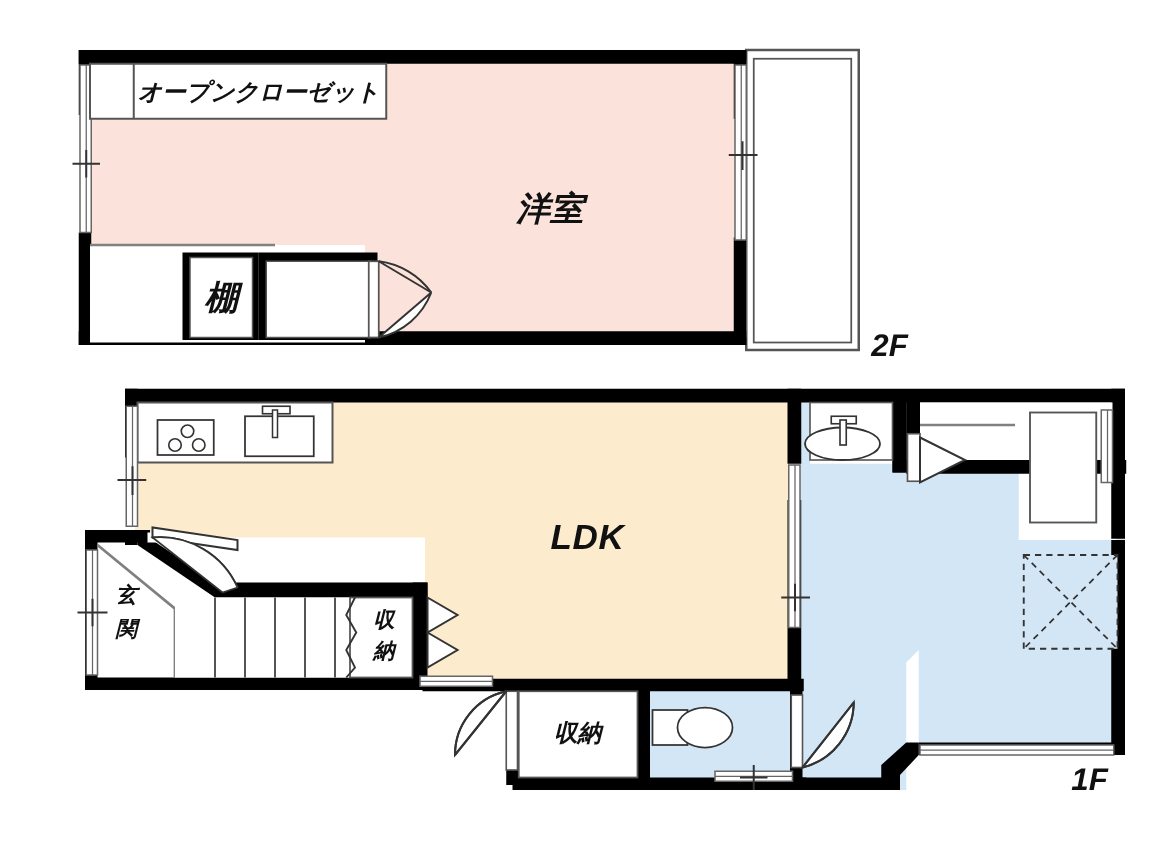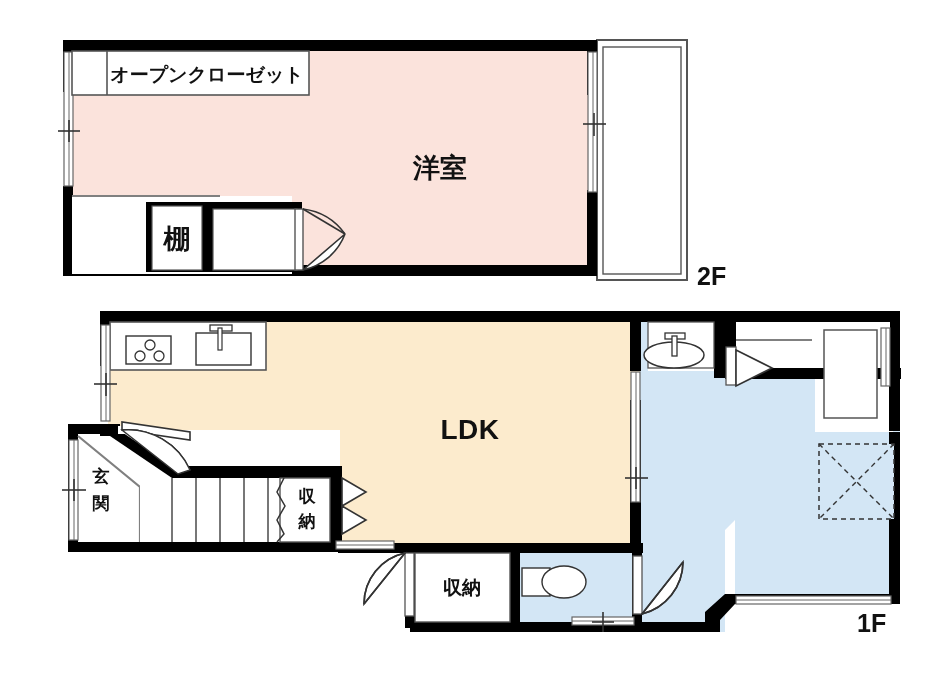--- a/index.html
+++ b/index.html
@@ -12,20 +12,21 @@
     height: 684px;
     font-family: "Liberation Sans", sans-serif;
     position: relative;
     overflow: hidden;
   }
   #plan-root {
     position: absolute;
     left: 0; top: 0;
     width: 935px;
     height: 684px;
+    font-style: italic;
   }
   svg.floorplan {
     display: block;
     width: 935px;
     height: 684px;
   }
   .jp-label {
     font-family: "DejaVu Sans", "Liberation Sans", sans-serif;
     font-size: 27px;
     font-weight: 700;

